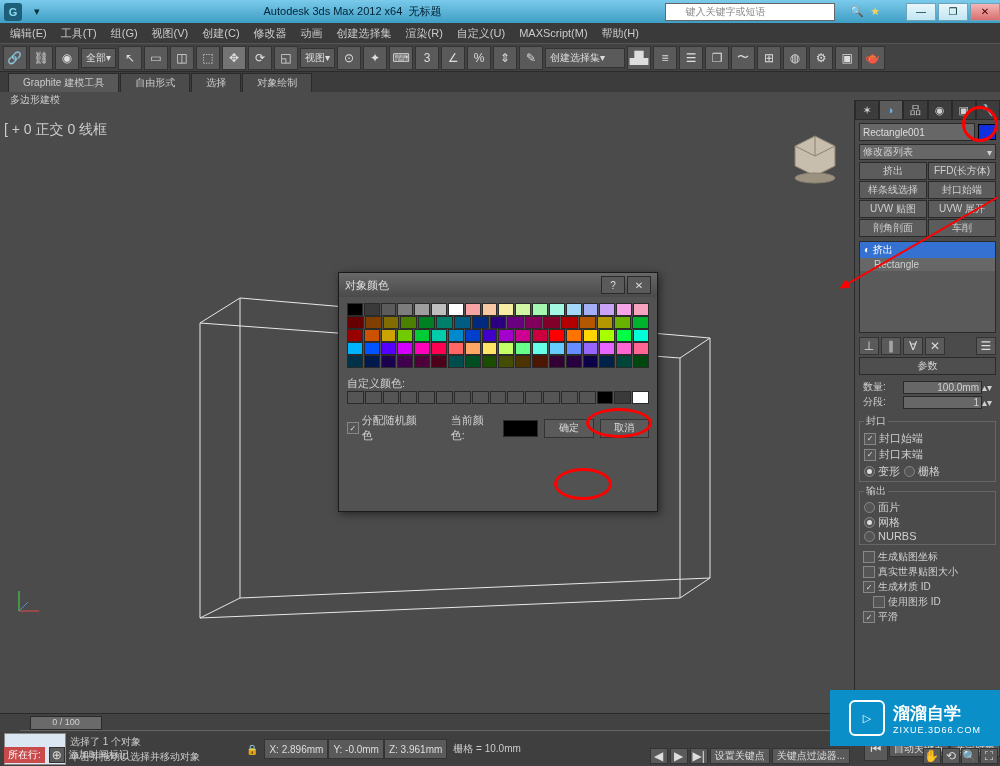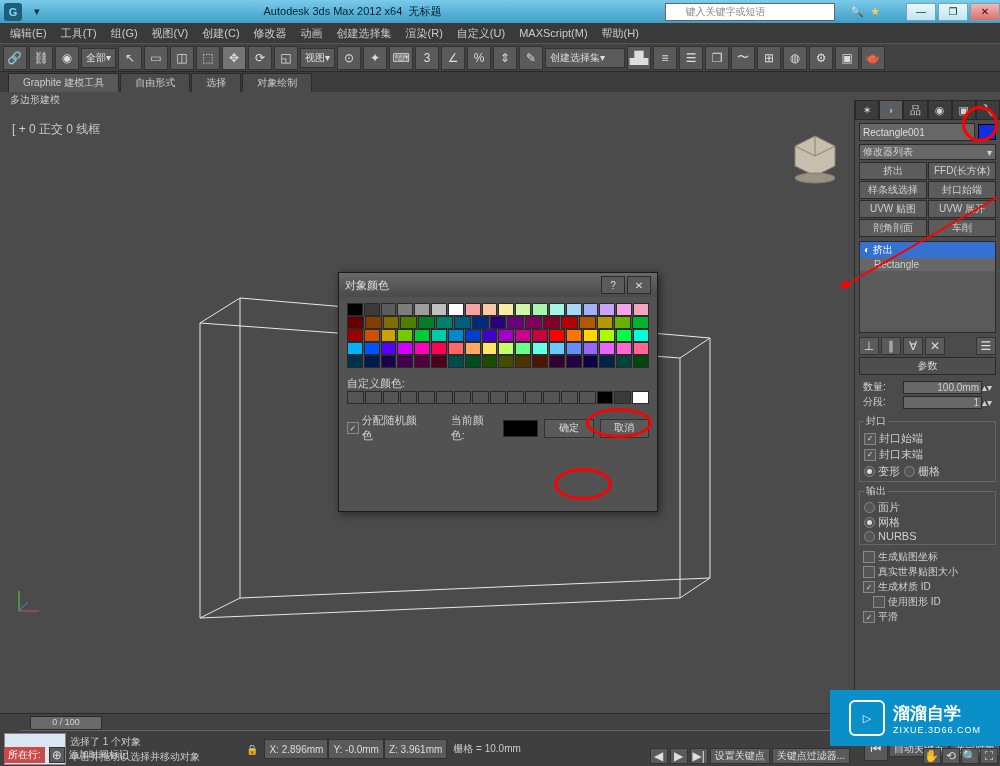--- a/index.html
+++ b/index.html
@@ -13,21 +13,21 @@
 .menubar span{padding:1px 6px}
 .toolbar-row{height:27px;background:#424242;border-top:1px solid #555;border-bottom:1px solid #2a2a2a;display:flex;align-items:center;padding:0 3px;gap:2px}
 .tbtn{width:22px;height:22px;background:#5a5a5a;border:1px solid #333;display:flex;align-items:center;justify-content:center;font-size:12px;color:#ddd}
 .tbtn.sel{background:#747474}
 .tcombo{height:18px;background:#5a5a5a;border:1px solid #333;color:#ddd;padding:0 4px;display:flex;align-items:center;font-size:10px}
 .tabs{height:20px;background:#3c3c3c;display:flex;align-items:flex-end;padding:0 8px;gap:1px}
 .tab{padding:2px 14px;background:#4b4b4b;border:1px solid #2a2a2a;border-bottom:none;color:#ccc;font-size:10px}
 .tab.active{background:#585858}
 .subtab{height:16px;background:#4b4b4b;color:#ccc;font-size:10px;padding:1px 10px}
 .vp-area{position:absolute;left:0;top:118px;width:855px;height:584px;background:#4b4b4b}
-.vp-label{position:absolute;left:12px;top:3px;color:#ccc;font-size:12px}
+.vp-label{position:absolute;left:4px;top:3px;color:#ccc;font-size:14px}
 .viewcube{position:absolute;right:10px;top:10px;width:60px;height:60px}
 .cmd-panel{position:absolute;right:0;top:100px;width:145px;bottom:64px;background:#4b4b4b;border-left:1px solid #2a2a2a}
 .cmd-tabs{display:flex;height:20px;background:#3c3c3c}
 .cmd-tabs .ct{flex:1;border:1px solid #2a2a2a;display:flex;align-items:center;justify-content:center;font-size:11px}
 .cmd-tabs .ct.active{background:#5c5c5c}
 .namefield{margin:4px;height:16px;background:#676767;border:1px solid #2a2a2a;padding:0 3px;display:flex;align-items:center;font-size:10px;color:#ddd}
 .colorswatch{width:16px;height:14px;background:#1030e0;border:1px solid #000}
 .modlist{margin:2px 4px;height:14px;background:#676767;border:1px solid #2a2a2a;padding:0 3px;font-size:10px;display:flex;align-items:center}
 .modgrid{display:grid;grid-template-columns:1fr 1fr;gap:1px;margin:2px 4px}
 .modgrid .mg{background:#5c5c5c;border:1px solid #2a2a2a;text-align:center;font-size:10px;padding:1px 0}

